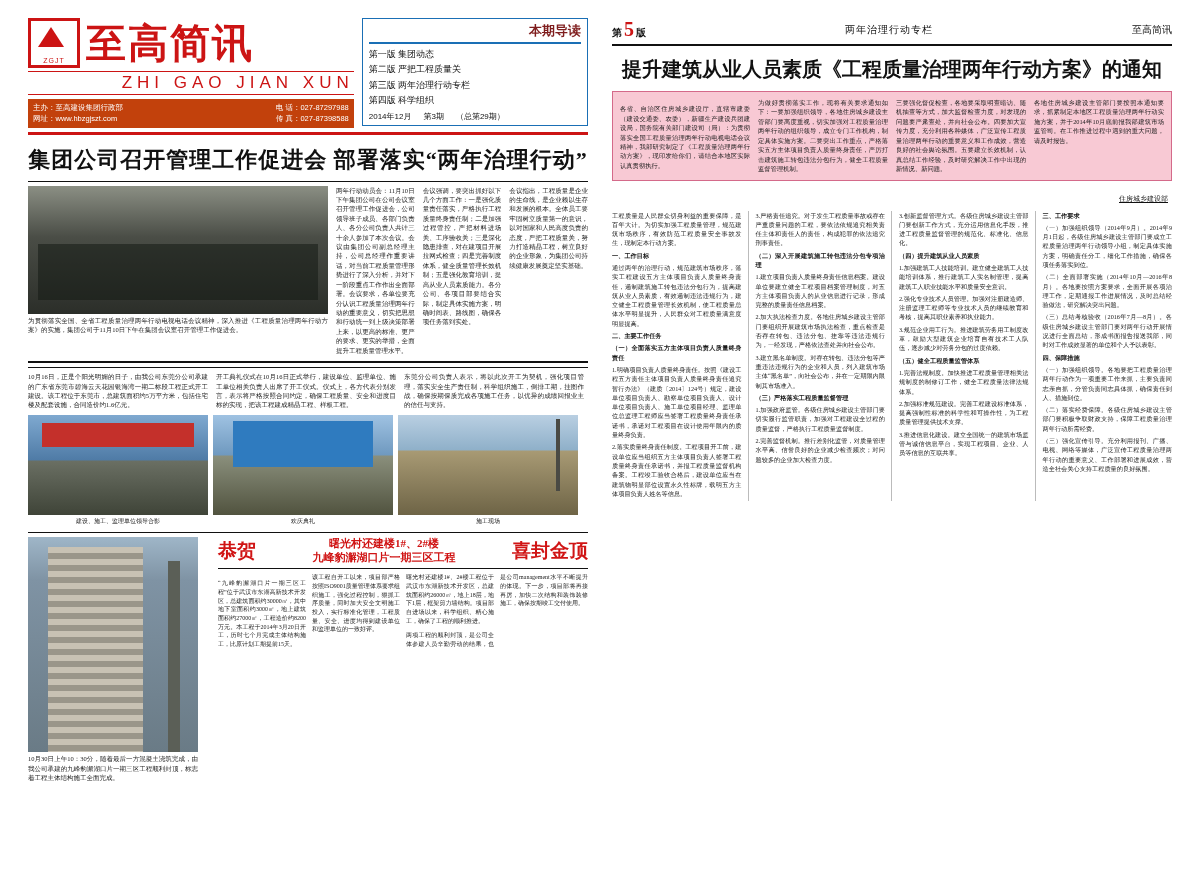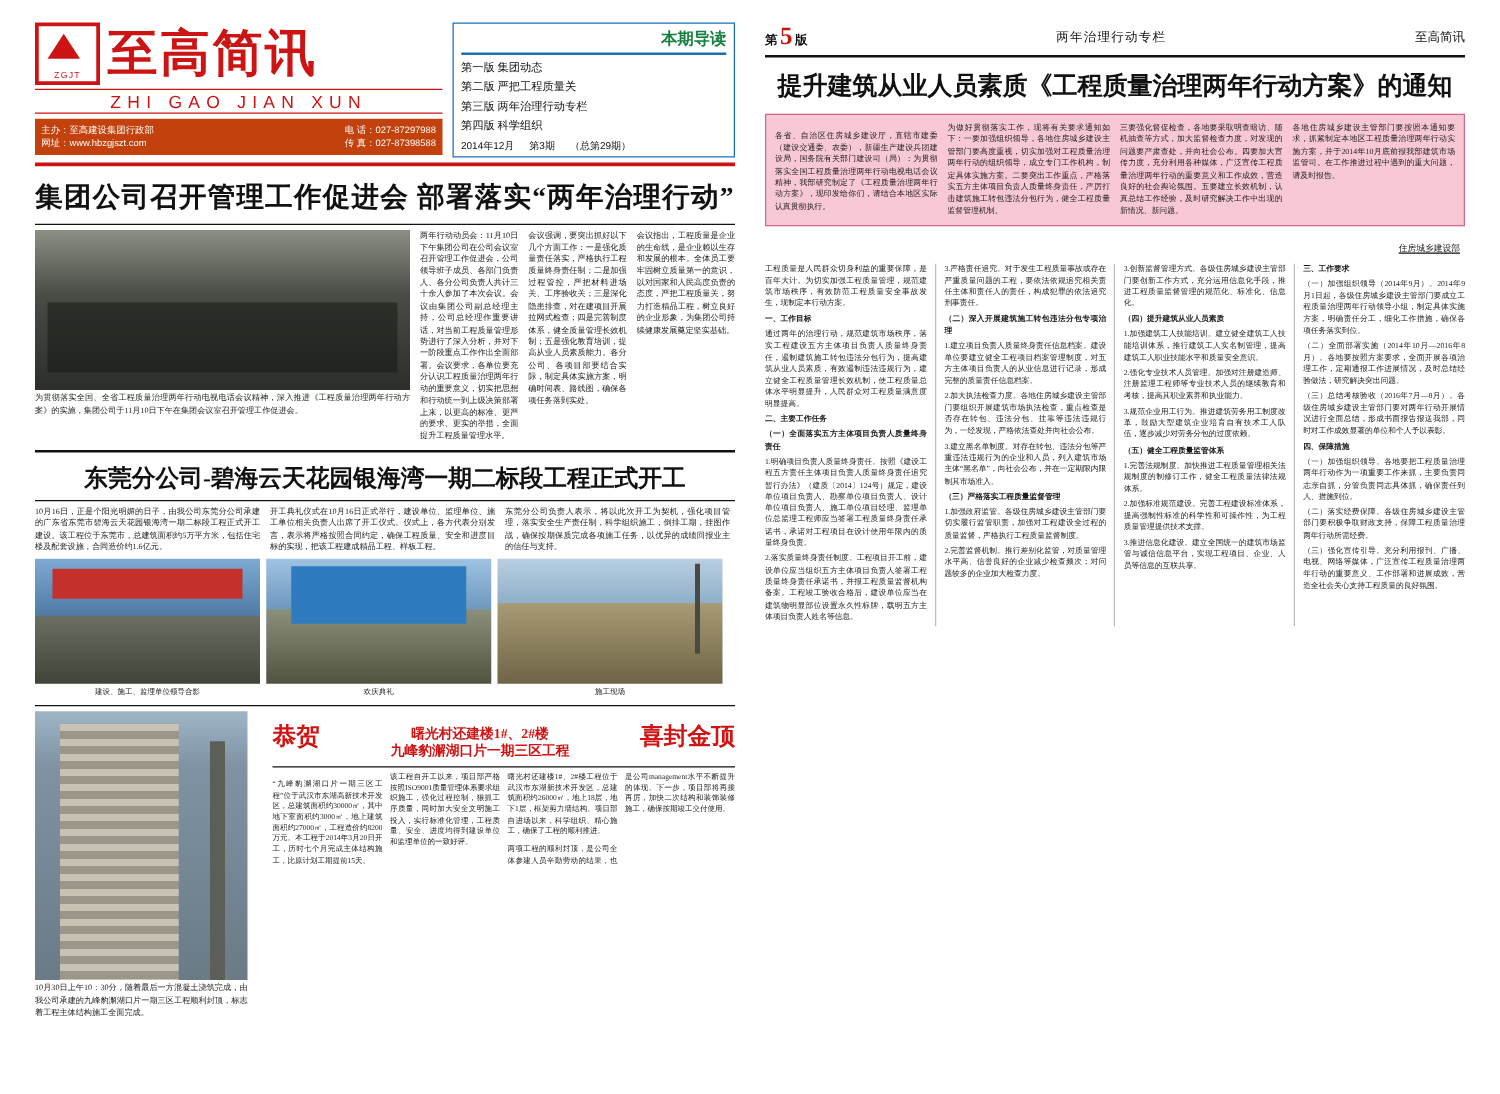--- a/index.html
+++ b/index.html
@@ -8,25 +8,25 @@
 
   
   .left-page{position:absolute;left:28px;top:18px;width:560px;height:840px;background:#fff;}
   .masthead{display:flex;align-items:flex-start;gap:8px;border-bottom:3px solid #cc1414;padding-bottom:4px;}
   .mh-left{width:330px;}
   .logo-row{display:flex;align-items:center;gap:6px;}
   .logo-mark{width:46px;height:44px;border:3px solid #cc1414;position:relative;flex:0 0 auto;}
   .logo-mark:before{content:"";position:absolute;left:7px;top:6px;width:0;height:0;border-left:13px solid transparent;border-right:13px solid transparent;border-bottom:20px solid #cc1414;}
   .logo-mark span{position:absolute;bottom:1px;left:0;right:0;text-align:center;font-size:7px;color:#cc1414;letter-spacing:1px;font-family:"Liberation Sans",sans-serif;}
   .paper-title{font-size:40px;font-weight:bold;color:#cc1414;line-height:1;letter-spacing:2px;font-family:"DejaVu Serif",serif;}
-  .pinyin{font-size:14px;color:#cc1414;letter-spacing:5px;text-align:center;margin-top:3px;font-family:"Liberation Sans",sans-serif;border-top:1px solid #cc1414;border-bottom:1px solid #cc1414;padding:1px 0;}
+  .pinyin{font-size:17px;color:#cc1414;letter-spacing:5px;text-align:right;margin-top:3px;font-family:"Liberation Sans",sans-serif;border-top:1px solid #cc1414;border-bottom:1px solid #cc1414;padding:1px 0;}
   .mh-info{background:#c2410c;color:#fff;font-size:7.5px;line-height:1.5;padding:3px 5px;margin-top:4px;display:flex;justify-content:space-between;font-family:"Liberation Sans",sans-serif;}
   .mh-info div{white-space:nowrap;}
   .mh-right{width:215px;border:1px solid #1a6fb5;padding:3px 6px;}
-  .guide-title{text-align:right;font-size:13px;font-weight:bold;color:#15803d;border-bottom:2px solid #1a6fb5;padding-bottom:2px;margin-bottom:3px;}
+  .guide-title{text-align:right;font-size:13px;font-weight:bold;color:#7f1d1d;border-bottom:2px solid #1a6fb5;padding-bottom:2px;margin-bottom:3px;}
   .guide-item{font-size:9px;line-height:1.7;color:#111;}
   .issue-line{font-size:8px;color:#111;margin-top:3px;display:flex;gap:12px;justify-content:flex-start;font-family:"Liberation Sans",sans-serif;}
 
   .headline1{font-size:22px;font-weight:bold;text-align:center;margin:10px 0 6px;letter-spacing:1px;}
   .rule-thin{border-top:1px solid #111;margin:4px 0;}
   .rule-thick{border-top:2px solid #111;margin:6px 0 4px;}
 
   .art-row{display:flex;gap:8px;}
   .photo{background:linear-gradient(160deg,#6c7a86,#2f3b45);position:relative;overflow:hidden;}
   .photo.meeting{width:300px;height:128px;background:linear-gradient(180deg,#8b8f84 0%,#4a4d46 40%,#2b2e29 100%);}
@@ -47,21 +47,21 @@
   .strip-caps div{width:180px;text-align:center;}
 
   .congrats{margin-top:6px;border-top:1px solid #111;padding-top:4px;display:flex;gap:20px;}
   .congrats-left{width:170px;}
   .bldg{width:170px;height:215px;background:linear-gradient(180deg,#9fb6c8 0%,#7f93a4 20%,#6a7b86 100%);position:relative;overflow:hidden;}
   .bldg:before{content:"";position:absolute;left:20px;top:10px;width:95px;bottom:0;background:repeating-linear-gradient(180deg,#c8c2b4 0 6px,#9a968a 6px 12px);}
   .bldg:after{content:"";position:absolute;right:18px;top:24px;width:12px;bottom:0;background:#5b5f57;}
   .congrats-right{flex:1;}
   .congrats-banner{display:flex;align-items:center;justify-content:space-between;gap:4px;margin-bottom:3px;}
   .cg-red{color:#d01414;font-weight:bold;font-size:19px;}
-  .cg-mid{color:#d01414;font-size:11px;line-height:1.25;text-align:center;font-weight:bold;margin-top:12px;}
+  .cg-mid{color:#d01414;font-size:11px;line-height:1.25;text-align:center;font-weight:bold;}
   .cg-cols{column-count:4;column-gap:6px;font-size:6px;line-height:1.45;text-align:justify;color:#1a1a1a;}
 
   
   .right-page{position:absolute;left:612px;top:18px;width:560px;height:840px;background:#fff;}
   .rp-head{display:flex;align-items:center;justify-content:space-between;border-bottom:2px solid #111;padding-bottom:3px;}
   .rp-page-badge{font-size:10px;font-weight:bold;display:flex;align-items:baseline;gap:2px;}
   .rp-page-badge .num{color:#cc1414;font-size:20px;font-weight:bold;}
   .rp-center{font-size:10px;letter-spacing:1px;}
   .rp-right{font-size:10px;}
   .rp-title{font-size:20px;font-weight:bold;text-align:center;margin:10px 4px 8px;line-height:1.35;}
@@ -123,21 +123,20 @@
       <div>
         <div class="photo meeting"></div>
         <div class="cap" style="width:300px">为贯彻落实全国、全省工程质量治理两年行动电视电话会议精神，深入推进《工程质量治理两年行动方案》的实施，集团公司于11月10日下午在集团会议室召开管理工作促进会。</div>
       </div>
       <div style="width:82px" class="col-text">两年行动动员会：11月10日下午集团公司在公司会议室召开管理工作促进会，公司领导班子成员、各部门负责人、各分公司负责人共计三十余人参加了本次会议。会议由集团公司副总经理主持，公司总经理作重要讲话，对当前工程质量管理形势进行了深入分析，并对下一阶段重点工作作出全面部署。会议要求，各单位要充分认识工程质量治理两年行动的重要意义，切实把思想和行动统一到上级决策部署上来，以更高的标准、更严的要求、更实的举措，全面提升工程质量管理水平。</div>
       <div style="width:82px" class="col-text">会议强调，要突出抓好以下几个方面工作：一是强化质量责任落实，严格执行工程质量终身责任制；二是加强过程管控，严把材料进场关、工序验收关；三是深化隐患排查，对在建项目开展拉网式检查；四是完善制度体系，健全质量管理长效机制；五是强化教育培训，提高从业人员素质能力。各分公司、各项目部要结合实际，制定具体实施方案，明确时间表、路线图，确保各项任务落到实处。</div>
       <div style="width:82px" class="col-text">会议指出，工程质量是企业的生命线，是企业赖以生存和发展的根本。全体员工要牢固树立质量第一的意识，以对国家和人民高度负责的态度，严把工程质量关，努力打造精品工程，树立良好的企业形象，为集团公司持续健康发展奠定坚实基础。</div>
     </div>
 
     <div class="rule-thick"></div>
-    <div class="headline2">东莞分公司-碧海云天花园银海湾一期二标段工程正式开工</div>
     <div class="rule-thin"></div>
 
     <div class="art-row">
       <div style="width:180px" class="col-text">10月16日，正是个阳光明媚的日子，由我公司东莞分公司承建的广东省东莞市碧海云天花园银海湾一期二标段工程正式开工建设。该工程位于东莞市，总建筑面积约5万平方米，包括住宅楼及配套设施，合同造价约1.6亿元。</div>
       <div style="width:180px" class="col-text">开工典礼仪式在10月16日正式举行，建设单位、监理单位、施工单位相关负责人出席了开工仪式。仪式上，各方代表分别发言，表示将严格按照合同约定，确保工程质量、安全和进度目标的实现，把该工程建成精品工程、样板工程。</div>
       <div style="width:180px" class="col-text">东莞分公司负责人表示，将以此次开工为契机，强化项目管理，落实安全生产责任制，科学组织施工，倒排工期，挂图作战，确保按期保质完成各项施工任务，以优异的成绩回报业主的信任与支持。</div>
     </div>
 
     <div class="photo-strip">
       <div class="ps ps1"></div>

